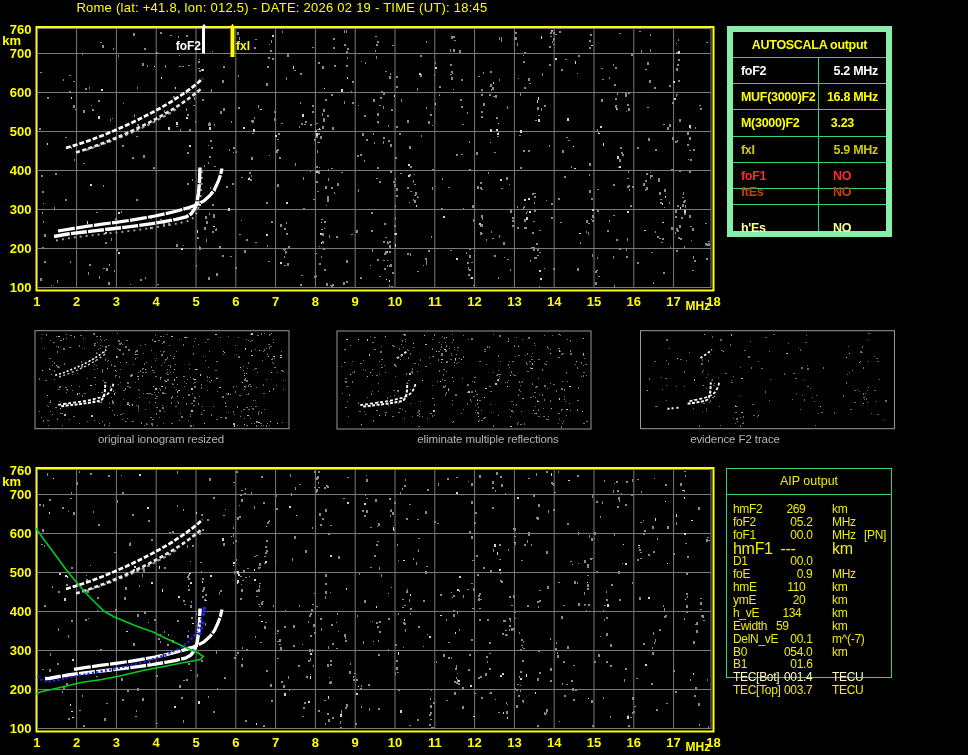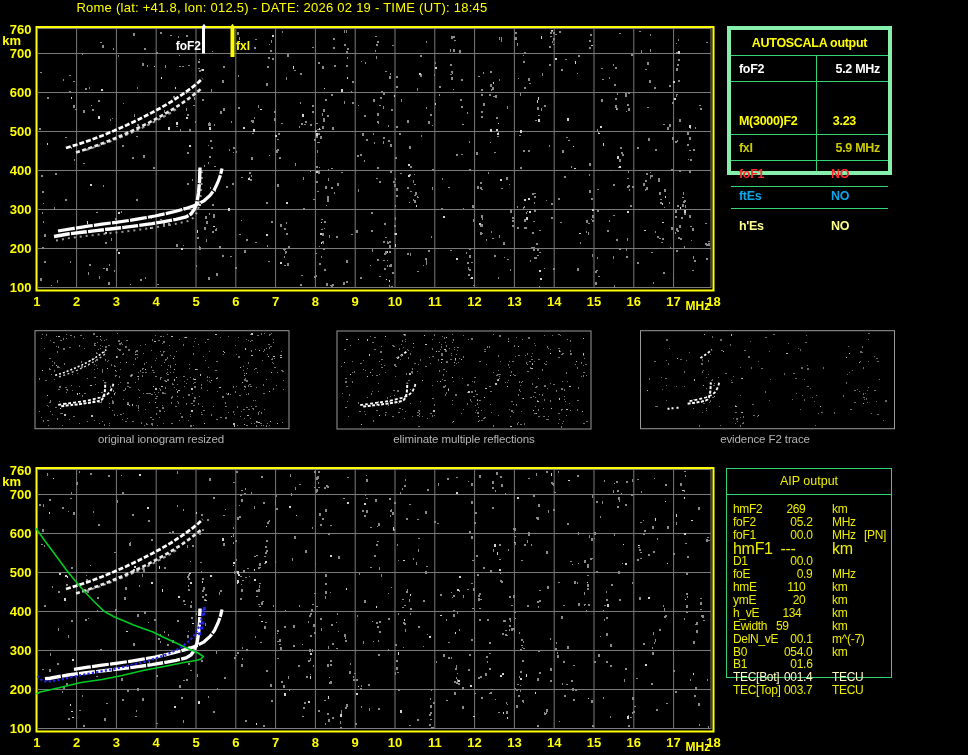--- a/index.html
+++ b/index.html
@@ -115,41 +115,45 @@
 <path d="M74 669.4 L88 667.2 L102 665.2 L116 663.3 L130 661.3 L143 659.2 L155 657.0 L166 654.6 L176 652.2 L186 649.4 L196 646.0 L204 641.8 L210 636.5 L214.5 630.5 L218 623.0 L220.5 616.0 L222 609.5" fill="none" stroke="#ffffff" stroke-width="3.2" stroke-dasharray="17 1.2"></path>
 <path d="M36 528.5 L40 534 L45 541 L51 549 L58 558.5 L66 569.5 L75 580.5 L84 591 L94 601.5 L104.5 611.5 L114 616.8 L123 620.5 L133 624.8 L143 628.4 L153 632 L164 637.5 L174 642 L184.5 647 L193 650.8 L199 653.5 L203.2 656.5 L201 659 L197 660.2 L184 662.5 L164 666.5 L143 670.5 L122 675.5 L102 679.5 L81 682.5 L60 687.5 L47 690.5 L40 692 L36.5 694" fill="none" stroke="#00cc22" stroke-width="1.6"></path>
 <path d="M37.4 676 L40 678.8 L43 680.8 L47 681.6 L52 681.2 L58 680.2 L65 678.6 L73 676.8 L82 675 L92 673 L102 671.2 L112 669.4 L122 667.2 L131 665 L140 662.8 L149 660.4 L157 658 L164 655.4 L171 652.6 L177 649.6 L182 646.6 L187 643 L191 639 L195 634.4 L198 629 L200.5 622.6 L202.3 616 L203.6 609.4" fill="none" stroke="#2222ee" stroke-width="2.2" stroke-dasharray="2.2 2.2"></path>
 <rect x="202.8" y="607.0" width="3" height="3" fill="#2222ee"></rect>
 <rect x="202.4" y="612.5" width="3" height="3" fill="#2222ee"></rect>
 <rect x="201.3" y="621.5" width="3" height="3" fill="#2222ee"></rect>
 <rect x="200.0" y="626.5" width="3" height="3" fill="#2222ee"></rect>
 <rect x="198.3" y="632.3" width="3" height="3" fill="#2222ee"></rect>
 </svg>
 <div class="cap" style="left:161px;top:433px">original ionogram resized</div>
-<div class="cap" style="left:464px;top:433px">eliminate multiple reflections</div>
-<div class="cap" style="left:765px;top:433px">evidence F2 trace</div>
-<div style="position:absolute;left:727px;top:26px;width:165px;height:149px;border:4px solid #86efac;box-sizing:border-box;font-weight:bold;font-size:12.5px;letter-spacing:-0.3px">
+<div class="cap" style="left:488px;top:433px">eliminate multiple reflections</div>
+<div class="cap" style="left:735px;top:433px">evidence F2 trace</div>
+<div style="position:absolute;left:727px;top:26px;width:165px;height:211px;border:6px solid #86efac;box-sizing:border-box;font-weight:bold;font-size:12.5px;letter-spacing:-0.3px">
       <div style="position:absolute;left:0;top:0;width:100%;height:26px;border-bottom:1px solid #33d673;box-sizing:border-box;text-align:center;line-height:26px;color:#ffff00">AUTOSCALA output</div>
       <div style="position:absolute;left:0;top:26px;width:100%;height:26.2px;border-bottom:1px solid #33d673;box-sizing:border-box;color:#ffffff">
         <div style="position:absolute;left:8px;top:0;line-height:26.2px">foF2</div>
         <div style="position:absolute;left:85px;right:8px;top:0;line-height:26.2px;text-align:right">5.2 MHz</div>
       </div>
+      <div style="position:absolute;left:0;top:52.2px;width:100%;height:26.2px;border-bottom:1px solid #33d673;box-sizing:border-box;color:#ffff00">
+        <div style="position:absolute;left:8px;top:0;line-height:26.2px">MUF(3000)F2</div>
+        <div style="position:absolute;left:85px;right:8px;top:0;line-height:26.2px;text-align:right">16.8 MHz</div>
+      </div>
       <div style="position:absolute;left:0;top:78.4px;width:100%;height:26.2px;border-bottom:1px solid #33d673;box-sizing:border-box;color:#ffff00">
         <div style="position:absolute;left:8px;top:0;line-height:26.2px">M(3000)F2</div>
         <div style="position:absolute;left:85px;right:32px;top:0;line-height:26.2px;text-align:right">3.23</div>
       </div>
       <div style="position:absolute;left:0;top:104.6px;width:100%;height:26.2px;border-bottom:1px solid #33d673;box-sizing:border-box;color:#cccc00">
         <div style="position:absolute;left:8px;top:0;line-height:26.2px">fxI</div>
         <div style="position:absolute;left:85px;right:8px;top:0;line-height:26.2px;text-align:right">5.9 MHz</div>
       </div>
       <div style="position:absolute;left:0;top:130.8px;width:100%;height:26.2px;border-bottom:1px solid #33d673;box-sizing:border-box;color:#ff2a2a">
         <div style="position:absolute;left:8px;top:0;line-height:26.2px">foF1</div>
         <div style="position:absolute;left:100px;top:0;line-height:26.2px">NO</div>
       </div>
-      <div style="position:absolute;left:0;top:153px;width:100%;height:26.2px;border-bottom:1px solid #33d673;box-sizing:border-box;color:#0ea5e9">
+      <div style="position:absolute;left:0;top:147px;width:100%;height:26.2px;border-bottom:1px solid #33d673;box-sizing:border-box;color:#c2410c">
         <div style="position:absolute;left:8px;top:0;line-height:26.2px">ftEs</div>
         <div style="position:absolute;left:100px;top:0;line-height:26.2px">NO</div>
       </div>
       <div style="position:absolute;left:0;top:183.2px;width:100%;height:26.2px;box-sizing:border-box;color:#ffff8c">
         <div style="position:absolute;left:8px;top:0;line-height:26.2px">h'Es</div>
         <div style="position:absolute;left:100px;top:0;line-height:26.2px">NO</div>
       </div>
       <div style="position:absolute;left:85px;top:26px;bottom:0;width:0;border-left:1px solid #33d673"></div>
     </div>
 <div style="position:absolute;left:726px;top:468px;width:166px;height:210px;border:1px solid #33d673;box-sizing:border-box"></div>

